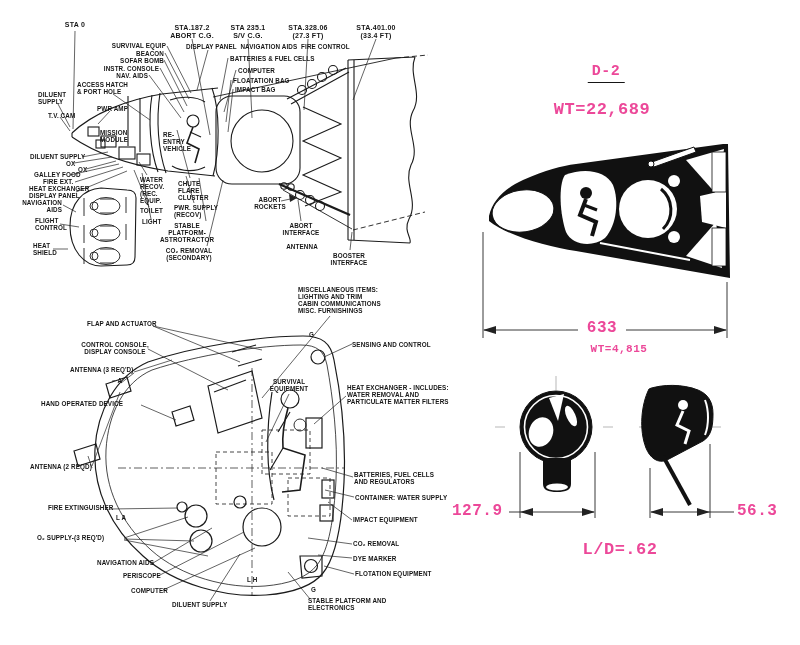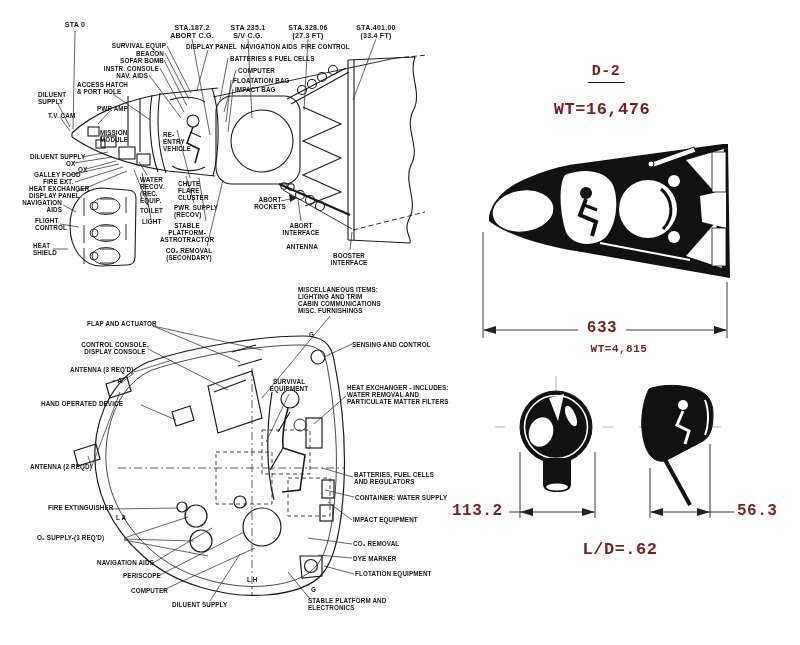--- a/index.html
+++ b/index.html
@@ -5,21 +5,21 @@
   html,body{margin:0;padding:0;background:#fff;}
   .canvas{position:relative;width:800px;height:645px;background:#fff;overflow:hidden;
           font-family:"Liberation Sans",sans-serif;}
   svg{position:absolute;left:0;top:0;}
   .lbl{position:absolute;font:700 6.3px/1.12 "Liberation Sans",sans-serif;
        letter-spacing:.12px;color:#151515;white-space:pre;}
   .lbl.c{transform:translateX(-50%);text-align:center;}
   .lbl.r{transform:translateX(-100%);text-align:right;}
   .lbl.big{font-size:7px;letter-spacing:.25px;}
   .mono{position:absolute;font:700 16px/1.05 "Liberation Mono","DejaVu Sans Mono",monospace;
-        color:#7f1d1d;letter-spacing:.5px;white-space:pre;}
+        color:#ec4899;letter-spacing:.5px;white-space:pre;}
   .mono.c{transform:translateX(-50%);}
   .ul{border-bottom:1.6px solid #151515;padding:0 4px 2px 4px;}
 </style>
 </head>
 <body>
 
 <div class="canvas">
 
   <svg width="800" height="645" viewBox="0 0 800 645">
 
@@ -352,25 +352,25 @@
       <div class="lbl l" style="left: 353px; top: 555px;">DYE MARKER</div>
       <div class="lbl l" style="left: 355px; top: 570px;">FLOTATION EQUIPMENT</div>
       <div class="lbl l" style="left: 308px; top: 597px;">STABLE PLATFORM AND
 ELECTRONICS</div>
       <div class="lbl l" style="left: 247px; top: 576px;">L H</div>
       <div class="lbl l" style="left: 311px; top: 586px;">G</div>
     </div>
 
   <div class="mono c ul" style="left:606px;top:64px;font-size:15px;">D-2</div>
 
-  <div class="mono c" style="left:602px;top:101px;font-size:17px;">WT=16,476</div>
+  <div class="mono c" style="left:602px;top:101px;font-size:17px;">WT=22,689</div>
 
   <div class="mono c" style="left:602px;top:320px;">633</div>
 
   <div class="mono c" style="left:619px;top:344px;font-size:11px;">WT=4,815</div>
 
-  <div class="mono" style="left:452px;top:503px;">113.2</div>
+  <div class="mono" style="left:452px;top:503px;">127.9</div>
 
   <div class="mono" style="left:737px;top:503px;">56.3</div>
 
   <div class="mono c" style="left:620px;top:541px;font-size:17px;">L/D=.62</div>
 
 </div>
 
 </body></html>

